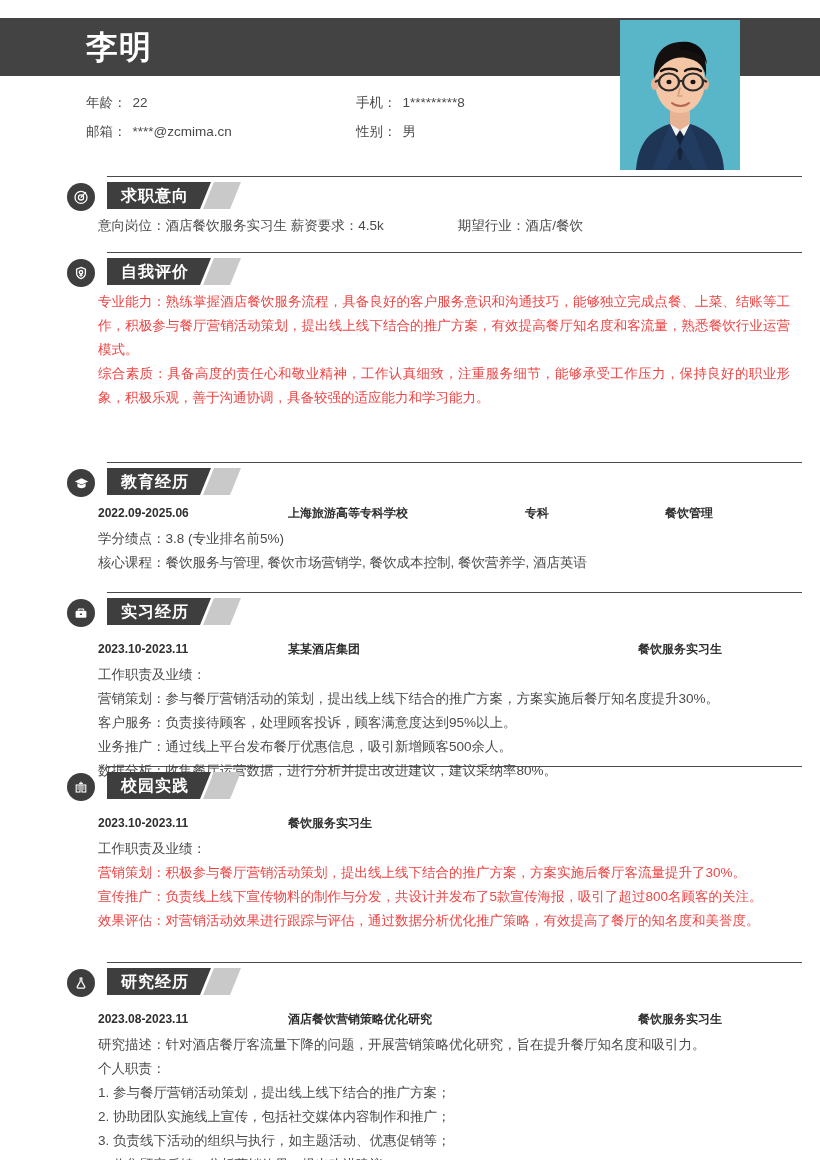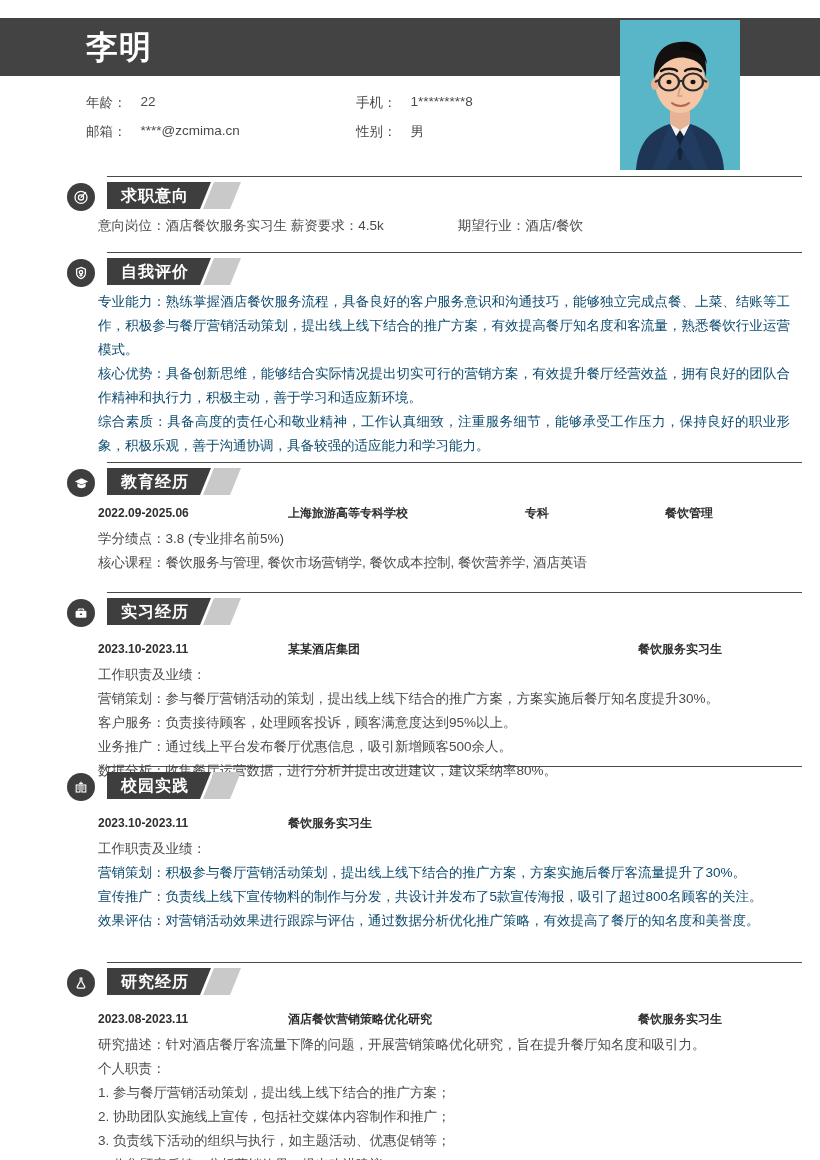--- a/index.html
+++ b/index.html
@@ -59,24 +59,23 @@
     top: 88px;
     width: 520px;
   }
   .contact-row {
     display: flex;
     height: 29px;
     align-items: center;
   }
   .contact-cell {
     display: flex;
-    align-items: flex-start;
+    align-items: center;
     font-size: 13.5px;
     color: #4a4a4a;
-    gap: 8px;
   }
   .contact-cell.c1 { width: 270px; }
   .contact-cell .lbl { white-space: nowrap; }
   .contact-cell .val { margin-left: 6px; white-space: nowrap; }
 
   
   .section {
     position: absolute;
     left: 12px;
     width: 820px;
@@ -145,21 +144,21 @@
     padding-top: 4px;
   }
   .line {
     font-size: 13.5px;
     line-height: 24px;
     color: #4a4a4a;
   }
   .para {
     font-size: 13.5px;
     line-height: 24px;
-    color: #0c4a6e;
+    color: #ef4444;
     text-align: justify;
   }
 
   
   .entry-head {
     display: flex;
     align-items: baseline;
     font-size: 12px;
     font-weight: 700;
     color: #2f2f2f;
@@ -287,21 +286,20 @@
           <path d="M8 9 V11.2 M6.9 10.2 H9.1" stroke-linecap="round"></path>
         </svg>
       </div>
       <div class="sec-tab">
         <span class="sec-title">自我评价</span>
       </div>
       <div class="sec-tail" style="left:136px;"></div>
     </div>
     <div class="sec-body">
       <div class="para">专业能力：熟练掌握酒店餐饮服务流程，具备良好的客户服务意识和沟通技巧，能够独立完成点餐、上菜、结账等工作，积极参与餐厅营销活动策划，提出线上线下结合的推广方案，有效提高餐厅知名度和客流量，熟悉餐饮行业运营模式。</div>
-      <div class="para">核心优势：具备创新思维，能够结合实际情况提出切实可行的营销方案，有效提升餐厅经营效益，拥有良好的团队合作精神和执行力，积极主动，善于学习和适应新环境。</div>
       <div class="para">综合素质：具备高度的责任心和敬业精神，工作认真细致，注重服务细节，能够承受工作压力，保持良好的职业形象，积极乐观，善于沟通协调，具备较强的适应能力和学习能力。</div>
     </div>
   </div>
 
   <div class="section" style="top:462px;">
     <div class="sec-head">
       <div class="sec-rule"></div>
       <div class="sec-icon">
         <svg width="17" height="17" viewBox="0 0 17 17" fill="#ffffff">
           <path d="M8.5 3.2 L15.2 6.4 L8.5 9.6 L1.8 6.4 Z"></path>

